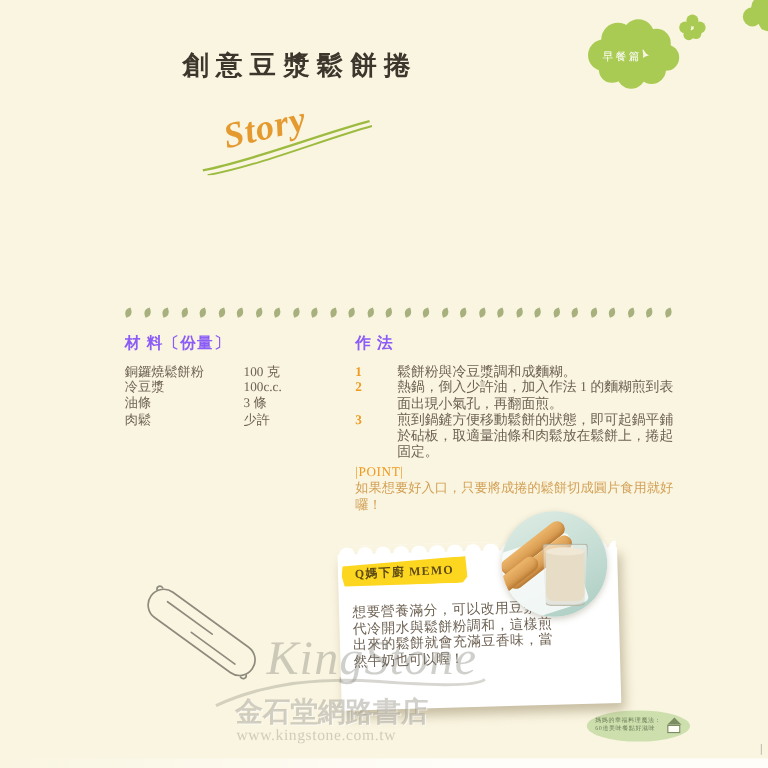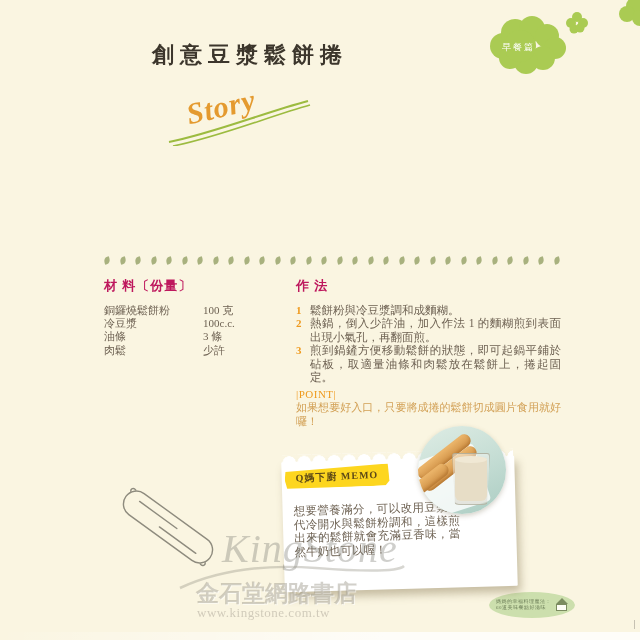--- a/index.html
+++ b/index.html
@@ -28,28 +28,28 @@
   .story-text p{margin:0 0 15px 0;}
   .story-text p.p1{text-indent:72px;}
   .story-text p.p2{text-indent:26px;}
   
   .divider{position:absolute;left:104px;top:257px;width:456px;display:flex;justify-content:space-between;}
   .divider span{
     width:6px;height:7px;background:#94a065;opacity:.8;
     border-radius:70% 0 70% 0;transform:rotate(-18deg);
   }
   
-  .sec-heading{font-size:13px;font-weight:bold;color:#be185d;letter-spacing:1px;margin:0 0 9px 0;}
+  .sec-heading{font-size:13px;font-weight:bold;color:#8b5cf6;letter-spacing:1px;margin:0 0 9px 0;}
   .col-left{position:absolute;left:104px;top:277px;width:188px;}
   .ing-row{display:flex;font-size:11px;line-height:12.2px;color:#6e6253;margin-bottom:1px;}
   .ing-name{width:99px;flex:none;}
   .col-right{position:absolute;left:296px;top:277px;width:265px;}
   .step{display:flex;}
   .step-num{width:14px;flex:none;font-size:11px;font-weight:bold;color:#ef9a1e;line-height:13.4px;}
-  .step-text{font-size:11.5px;line-height:13.4px;color:#6e6253;text-align:justify;}
+  .step-text{font-size:11.5px;line-height:13.4px;color:#6e6253;text-align:justify;margin-left:21px;}
   .point-label{font-size:11px;color:#ef9a1e;margin-top:4px;letter-spacing:.5px;}
   .point-text{font-size:11px;line-height:13.5px;color:#d2a055;text-align:justify;margin-top:1px;}
   
   .sketch{position:absolute;left:106px;top:480px;width:125px;height:95px;}
   
   .memo-card{
     position:absolute;left:283px;top:459px;width:233px;height:130px;
     background:#ffffff;transform:rotate(-1.6deg);
     box-shadow:3px 6px 9px rgba(135,120,85,.45);z-index:3;border-radius:1px;
   }

